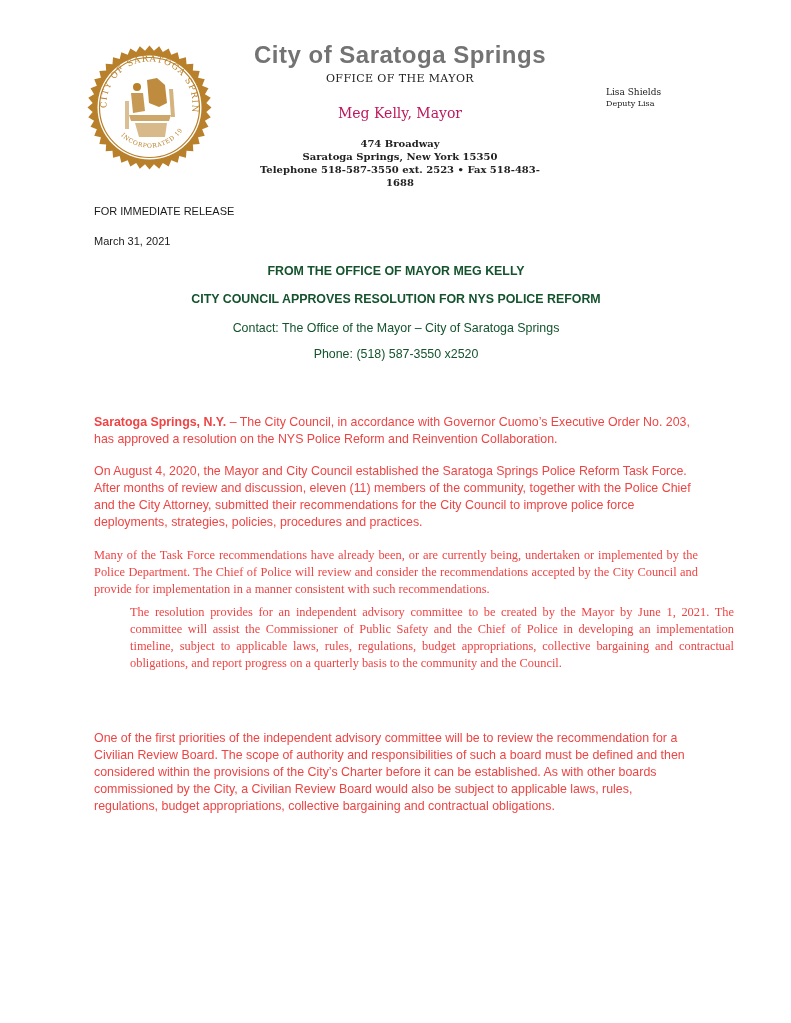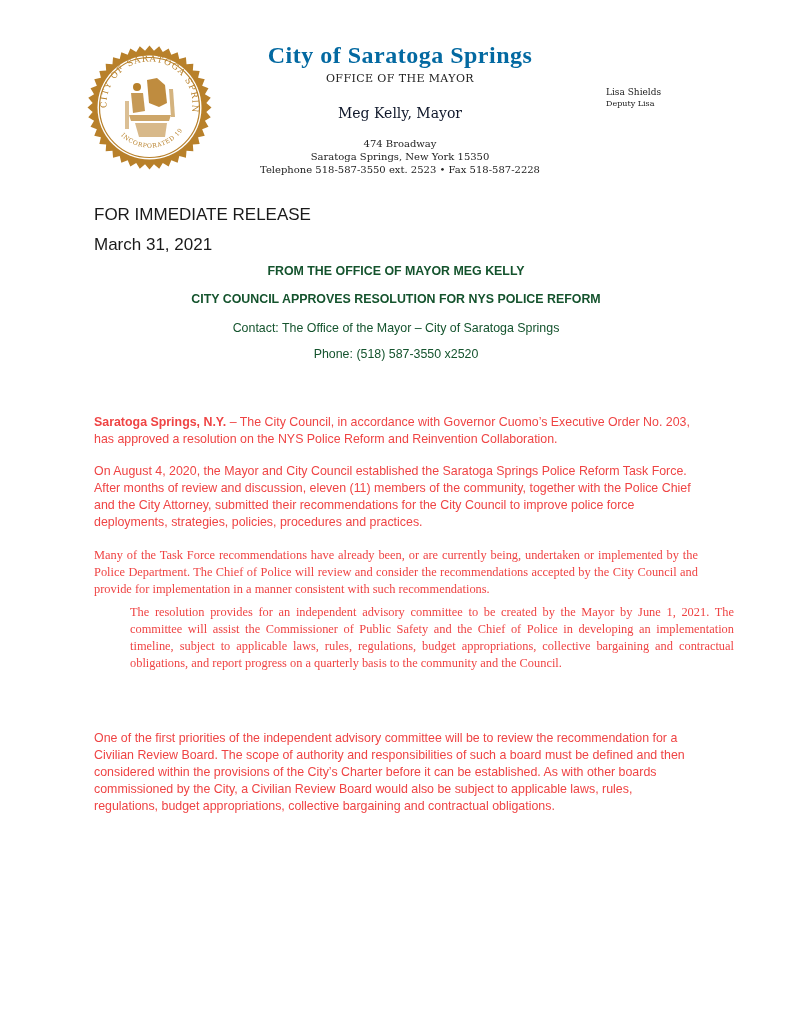--- a/index.html
+++ b/index.html
@@ -2,30 +2,30 @@
 <html><head>
 <meta charset="utf-8">
 <style>
   html, body { margin: 0; padding: 0; background: #ffffff; }
   body { width: 791px; height: 1023px; position: relative; overflow: hidden; color: #1a1a1a; }
   .page { position: absolute; left: 0; top: 0; width: 791px; height: 1023px; background: #fff; }
 
   .seal { position: absolute; left: 87px; top: 45px; width: 125px; height: 125px; }
 
   .letterhead { position: absolute; left: 250px; top: 40px; width: 300px; text-align: center; font-family: "DejaVu Serif", serif; }
-  .city-title { font-family: Liberation Serif, serif; font-weight: bold; font-size: 24px; letter-spacing: 0.5px; color: #0369a1; line-height: 30px; font-variant: normal; }
+  .city-title { font-family: Liberation Sans, sans-serif; font-weight: bold; font-size: 24px; letter-spacing: 0.5px; color: #737373; line-height: 30px; font-variant: normal; }
   .office { font-size: 11px; letter-spacing: 0.4px; margin-top: 2px; color: #222; }
-  .mayor { font-size: 14px; margin-top: 20px; color: #0f172a; }
-  .addr { font-size: 10px; line-height: 13px; margin-top: 16px; color: #222; }
+  .mayor { font-size: 14px; margin-top: 20px; color: #be185d; }
+  .addr { font-size: 10px; line-height: 13px; margin-top: 16px; color: #222; font-weight: bold; }
 
   .deputy { position: absolute; left: 606px; top: 87px; font-family: "DejaVu Serif", serif; font-size: 8px; line-height: 11px; color: #222; }
   .deputy .dn { font-size: 9px; }
 
   .body-text { position: absolute; left: 94px; width: 604px; font-family: "Liberation Sans", sans-serif; font-size: 12.4px; line-height: 17px; color: #ef4444; }
-  .left-line { position: absolute; left: 94px; font-family: "Liberation Sans", sans-serif; font-size: 17px; color: #1a1a1a; }
+  .left-line { position: absolute; left: 94px; font-family: "Liberation Sans", sans-serif; font-size: 11px; color: #1a1a1a; }
   .center-line { position: absolute; left: 94px; width: 604px; text-align: center; font-family: "Liberation Sans", sans-serif; font-size: 12.4px; color: #14532d; }
   .bold { font-weight: bold; }
   .justify { text-align: justify; font-family: Liberation Serif, serif; }
   p { margin: 0; }
 </style>
 </head>
 <body>
 
 <div class="page">
 
@@ -56,21 +56,21 @@
     </g>
   </svg>
 
   <div class="letterhead">
     <div class="city-title">City of Saratoga Springs</div>
     <div class="office">OFFICE OF THE MAYOR</div>
     <div class="mayor">Meg Kelly, Mayor</div>
     <div class="addr">
       <div>474 Broadway</div>
       <div>Saratoga Springs, New York 15350</div>
-      <div>Telephone 518-587-3550 ext. 2523 • Fax 518-587-2228</div>
+      <div>Telephone 518-587-3550 ext. 2523 • Fax 518-483-1688</div>
     </div>
   </div>
 
   <div class="deputy">
     <div class="dn">Lisa Shields</div>
     <div>Deputy Lisa</div>
   </div>
 
   <div class="left-line" style="top:205px;">FOR IMMEDIATE RELEASE</div>
   <div class="left-line" style="top:235px;">March 31, 2021</div>

